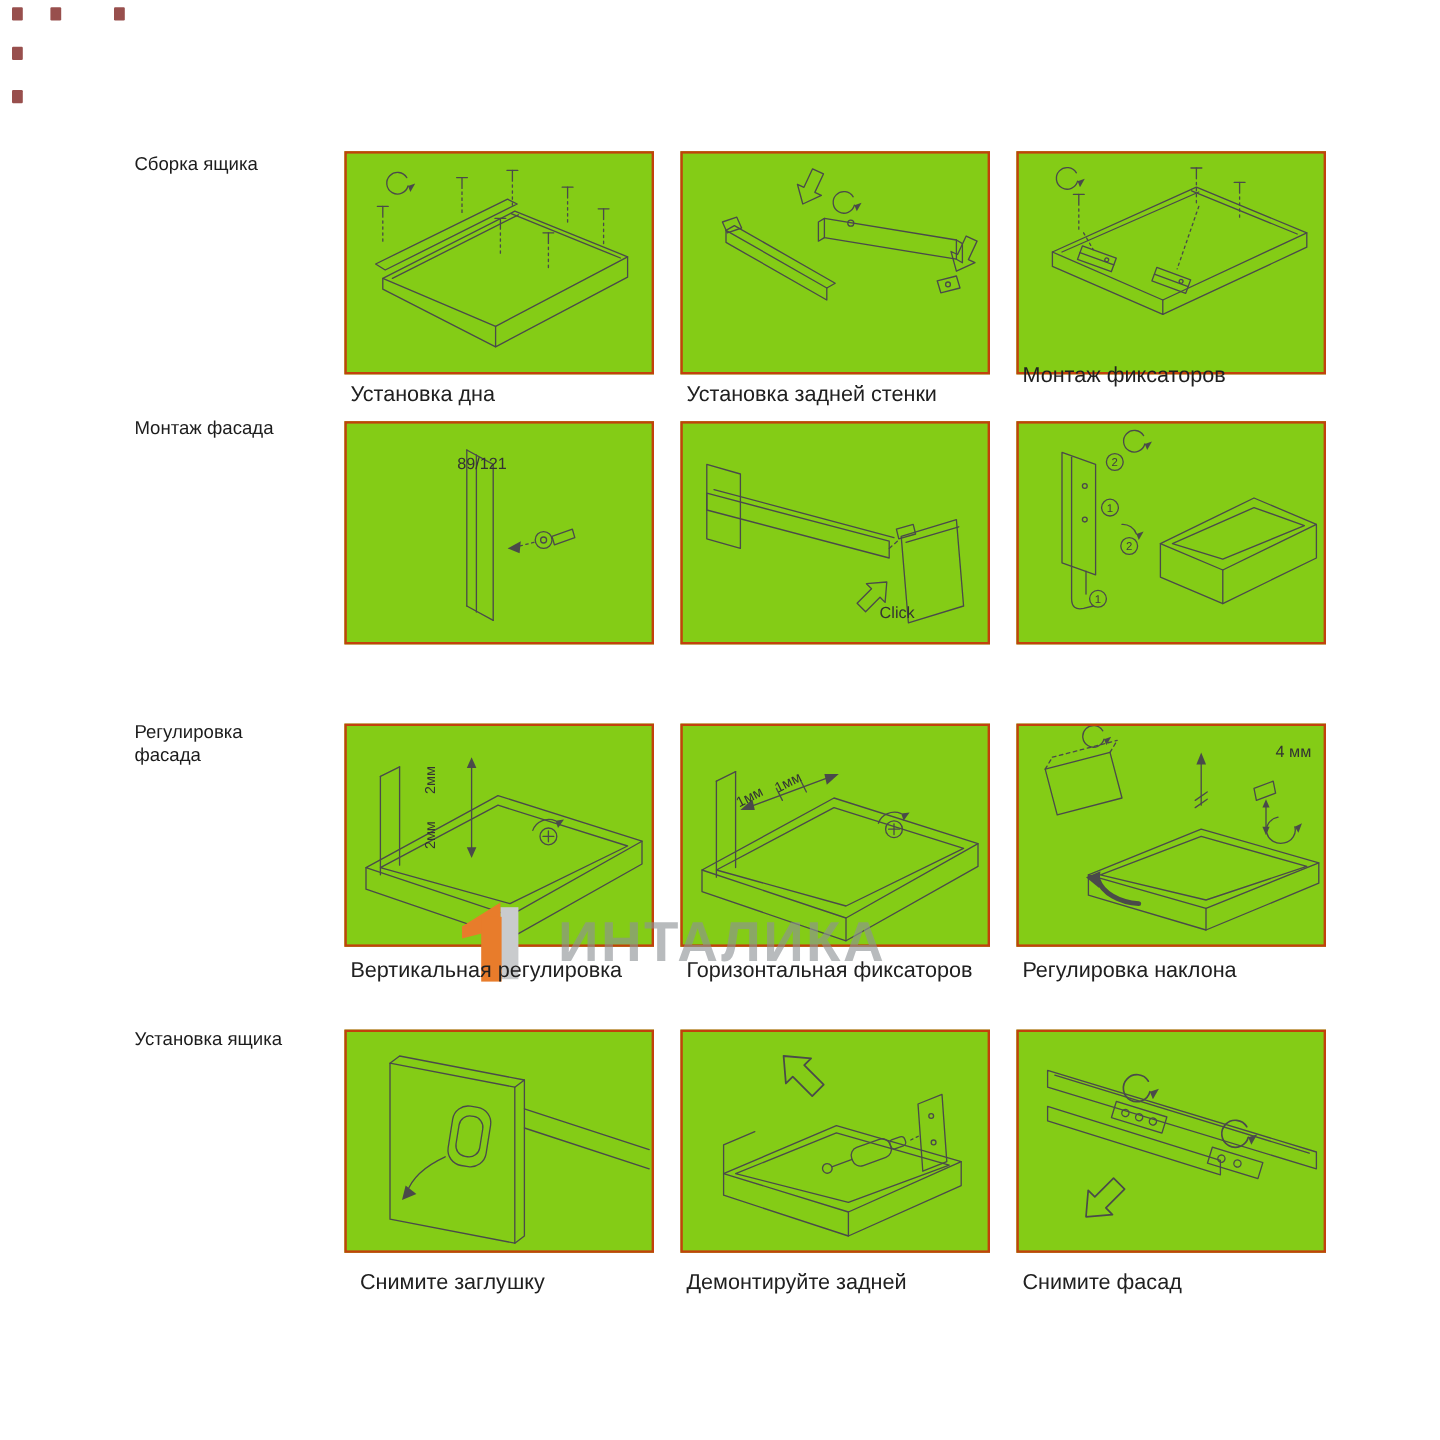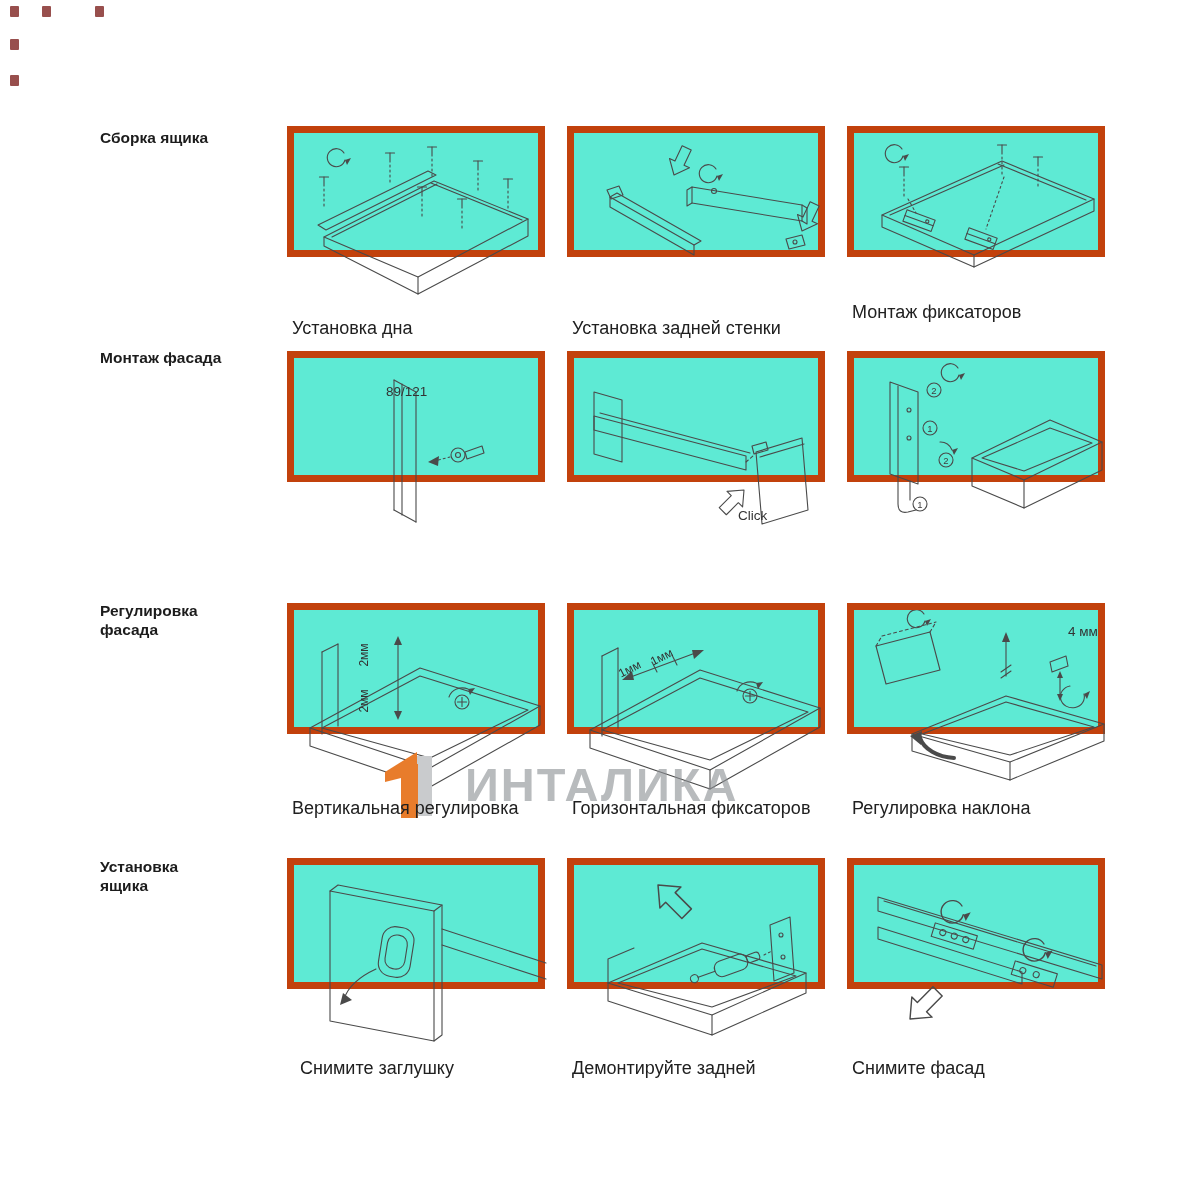--- a/index.html
+++ b/index.html
@@ -1,23 +1,23 @@
 <!DOCTYPE html>
 <html><head>
 <meta charset="utf-8">
 <style>
   * { margin:0; padding:0; box-sizing:border-box; }
   html,body { width:1200px; height:1200px; background:#ffffff; }
   body { position:relative; overflow:hidden; font-family:"Liberation Sans", sans-serif; }
 
-  .section-label { position:absolute; left:100px; width:130px; font-size:15.5px;
-                   font-weight:bold; color:#1c1c1c; line-height:19px; }
-
-  .panel { position:absolute; width:258px; height:131px; border:7px solid #c2410c;
-           background:#5eead4; z-index:1; }
+  .section-label { position:absolute; left:112px; width:130px; font-size:15.5px;
+                   font-weight:normal; color:#1c1c1c; line-height:19px; }
+
+  .panel { position:absolute; width:258px; height:186px; border:2px solid #c2410c;
+           background:#84cc16; z-index:1; }
   .panel svg { position:absolute; left:0; top:0; }
 
   .caption { position:absolute; font-size:18px; color:#202020; z-index:6; white-space:nowrap; }
 
   .ann { position:absolute; font-size:12px; color:#333333; white-space:nowrap; z-index:2; }
   .ann.rot90 { transform:rotate(-90deg); transform-origin:center; }
   .ann.rot28 { transform:rotate(-27deg); transform-origin:center; }
   .ann.big { font-size:13.5px; }
 
   .lineart { stroke:#4a4a4a; fill:none; stroke-width:1.1; stroke-linecap:round; stroke-linejoin:round; }

